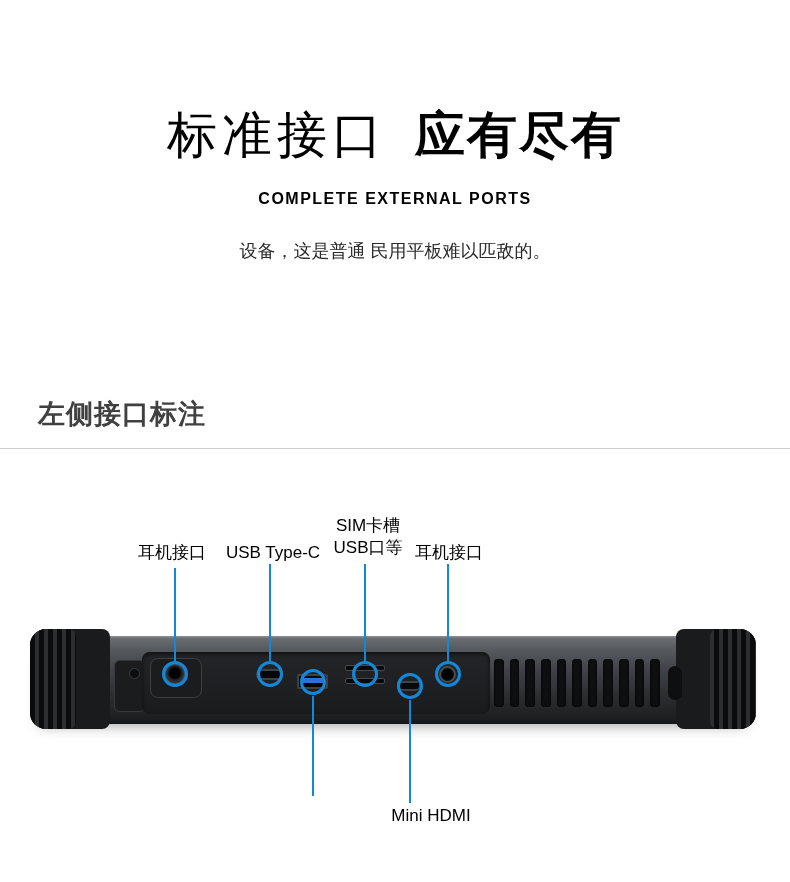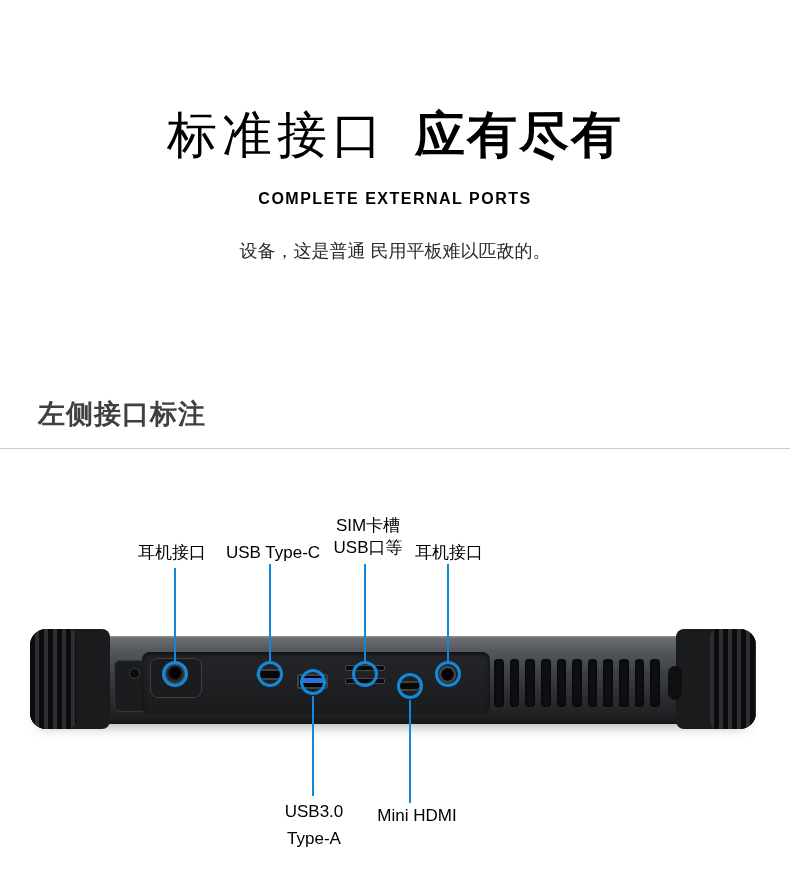--- a/index.html
+++ b/index.html
@@ -48,21 +48,21 @@
   .callout-label {
     position: absolute; transform: translateX(-50%);
     font-size: 17px; color: #000; white-space: nowrap;
     line-height: 22px; text-align: center;
   }
   .lbl-power      { left: 172px; top: 530px; }
   .lbl-usbc       { left: 273px; top: 530px; }
   .lbl-sim        { left: 368px; top: 503px; }
   .lbl-headphone  { left: 449px; top: 530px; }
   .lbl-usba       { left: 314px; top: 786px; line-height: 27px; }
-  .lbl-hdmi       { left: 417px; top: 793px; text-align: right; }
+  .lbl-hdmi       { left: 431px; top: 793px; text-align: right; }
 
   
   .callout-line {
     position: absolute; width: 2px;
     background: var(--accent);
     z-index: 30;
   }
   .line-power     { left: 174px; top: 556px; height: 94px; }
   .line-usbc      { left: 269px; top: 552px; height: 98px; }
   .line-sim       { left: 364px; top: 552px; height: 98px; }
@@ -208,24 +208,20 @@
   <div class="divider"></div>
 
   <div class="callout-label lbl-power">耳机接口</div>
   <div class="callout-label lbl-usbc">USB Type-C</div>
   <div class="callout-label lbl-sim">
     <div>SIM卡槽</div>
     <div>USB口等</div>
   </div>
   <div class="callout-label lbl-headphone">耳机接口</div>
 
-  <div class="callout-label lbl-usba">
-    <div>USB3.0</div>
-    <div>Type-A</div>
-  </div>
   <div class="callout-label lbl-hdmi">Mini HDMI</div>
 
   <div class="callout-line line-power"></div>
   <div class="callout-line line-usbc"></div>
   <div class="callout-line line-sim"></div>
   <div class="callout-line line-headphone"></div>
   <div class="callout-line line-usba"></div>
   <div class="callout-line line-hdmi"></div>
 
   <div class="device">

